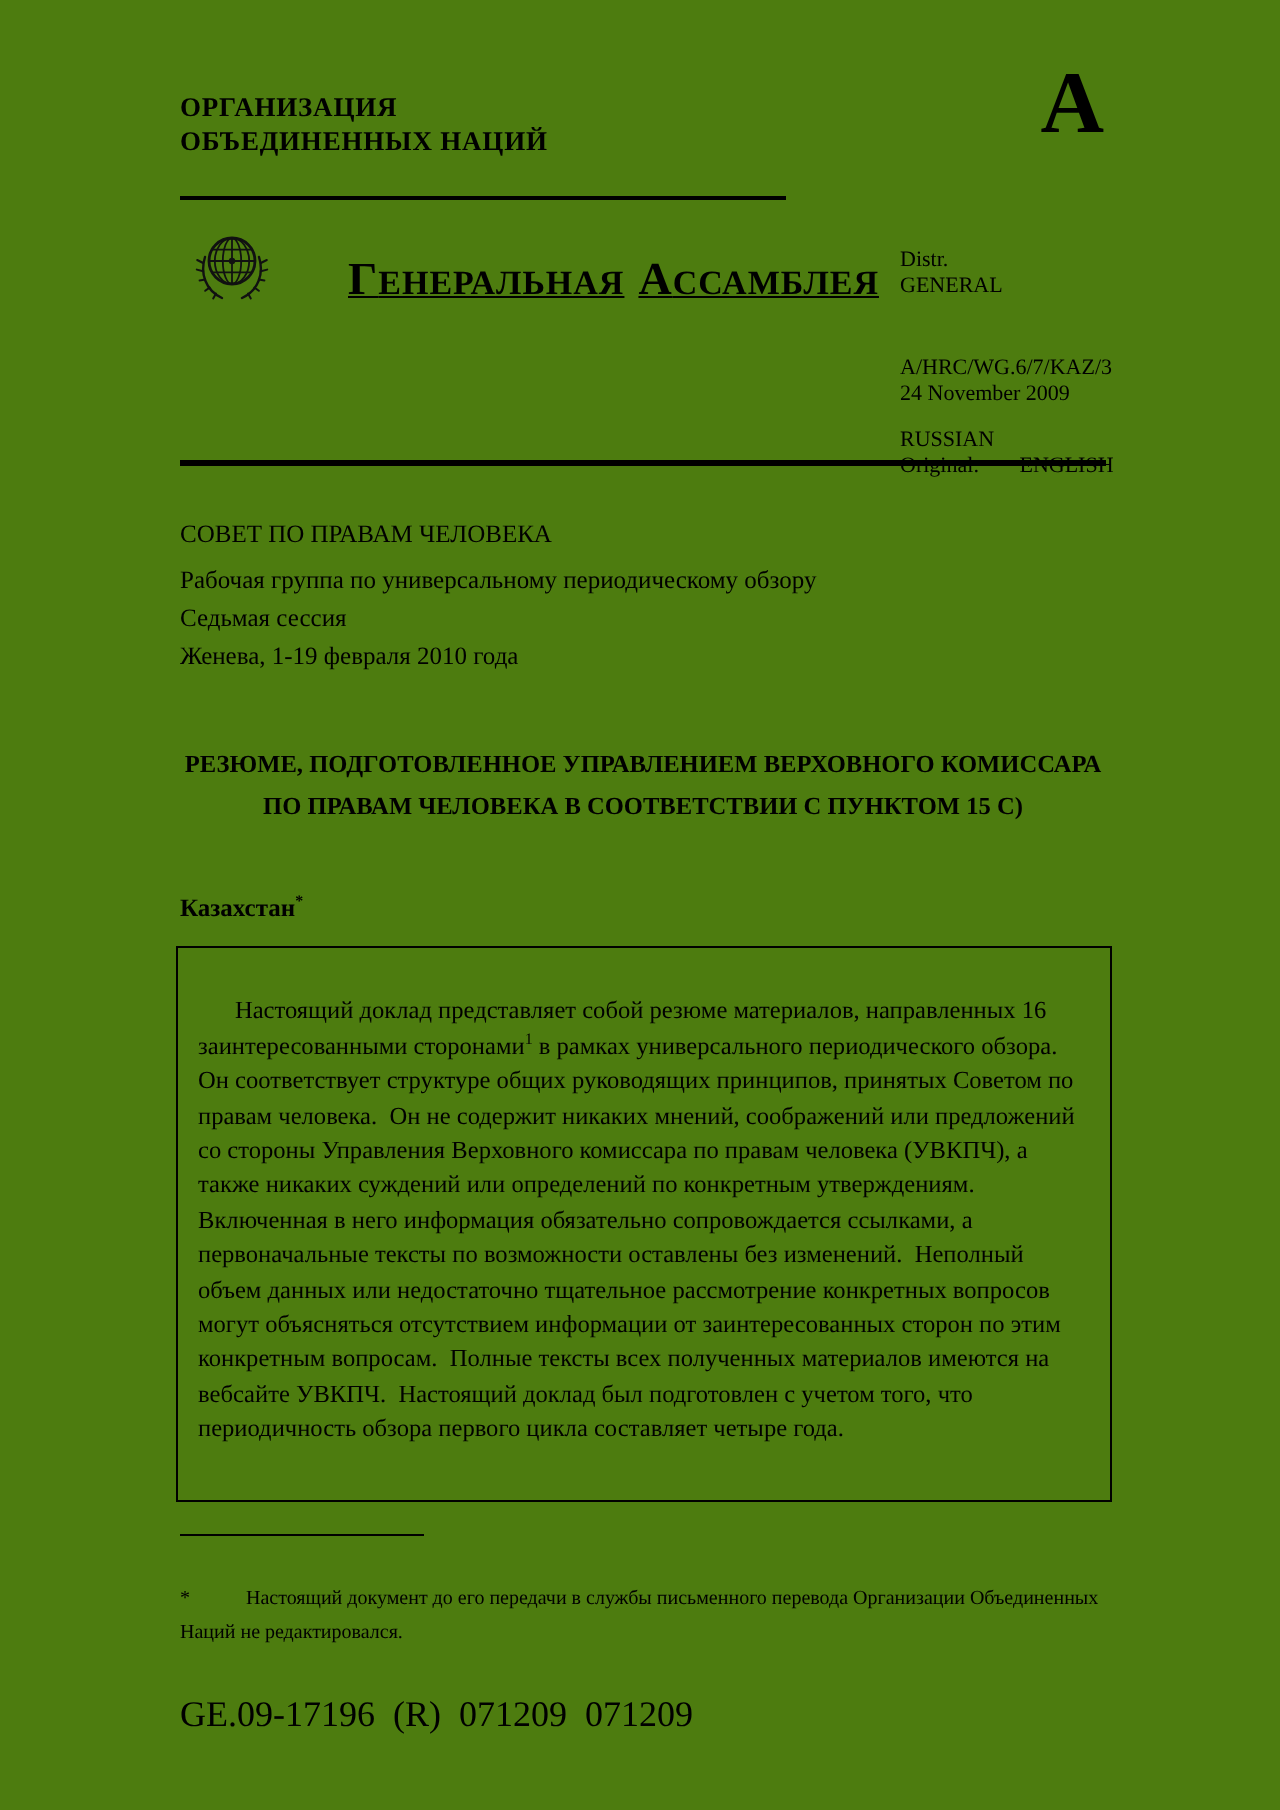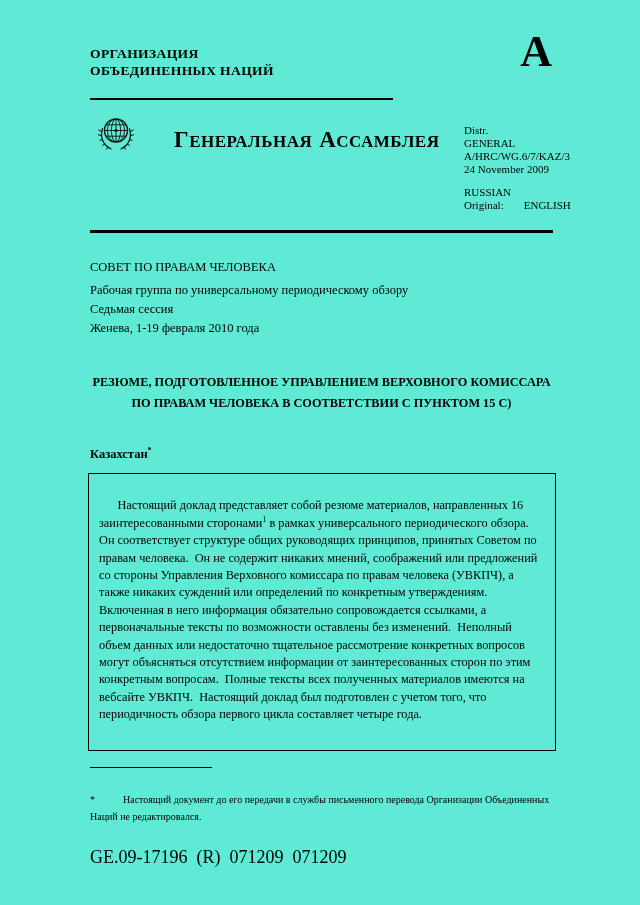--- a/index.html
+++ b/index.html
@@ -1,20 +1,20 @@
 <!DOCTYPE html>
 <html><head>
 <meta charset="utf-8">
 <style>
   html, body { margin: 0; padding: 0; background: #ffffff; }
   .page {
     position: relative;
     width: 640px;
     height: 905px;
-    background: #5eead4;
+    background: #4d7c0f;
     color: #000;
     font-family: "Liberation Serif", "DejaVu Serif", serif;
     overflow: hidden;
   }
   .abs { position: absolute; }
 
   
   .org-name {
     left: 90px; top: 45px;
     font-size: 13.5px; font-weight: bold;
@@ -27,30 +27,31 @@
   .header-rule {
     left: 90px; top: 98px;
     width: 303px; height: 2px; background: #000;
   }
   .emblem { left: 93px; top: 111px; }
 
   .assembly-title {
     left: 174px; top: 124px;
     font-weight: bold; letter-spacing: 0.5px; line-height: 32px;
     white-space: nowrap;
+    text-decoration: underline;
   }
   .caps-lg { font-size: 23px; }
   .caps-sm { font-size: 17px; }
   .word-gap { display: inline-block; width: 7px; }
 
   .distr-block {
-    left: 464px; top: 124px;
+    left: 450px; top: 124px;
     font-size: 11px; line-height: 13px;
   }
-  .distr-group-2 { margin-top: 0; }
+  .distr-group-2 { margin-top: 28px; }
   .distr-group-3 { margin-top: 10px; }
   .orig-label { margin-right: 20px; }
 
   .thick-rule {
     left: 90px; top: 230px;
     width: 463px; height: 3px; background: #000;
   }
 
   
   .session-block {

